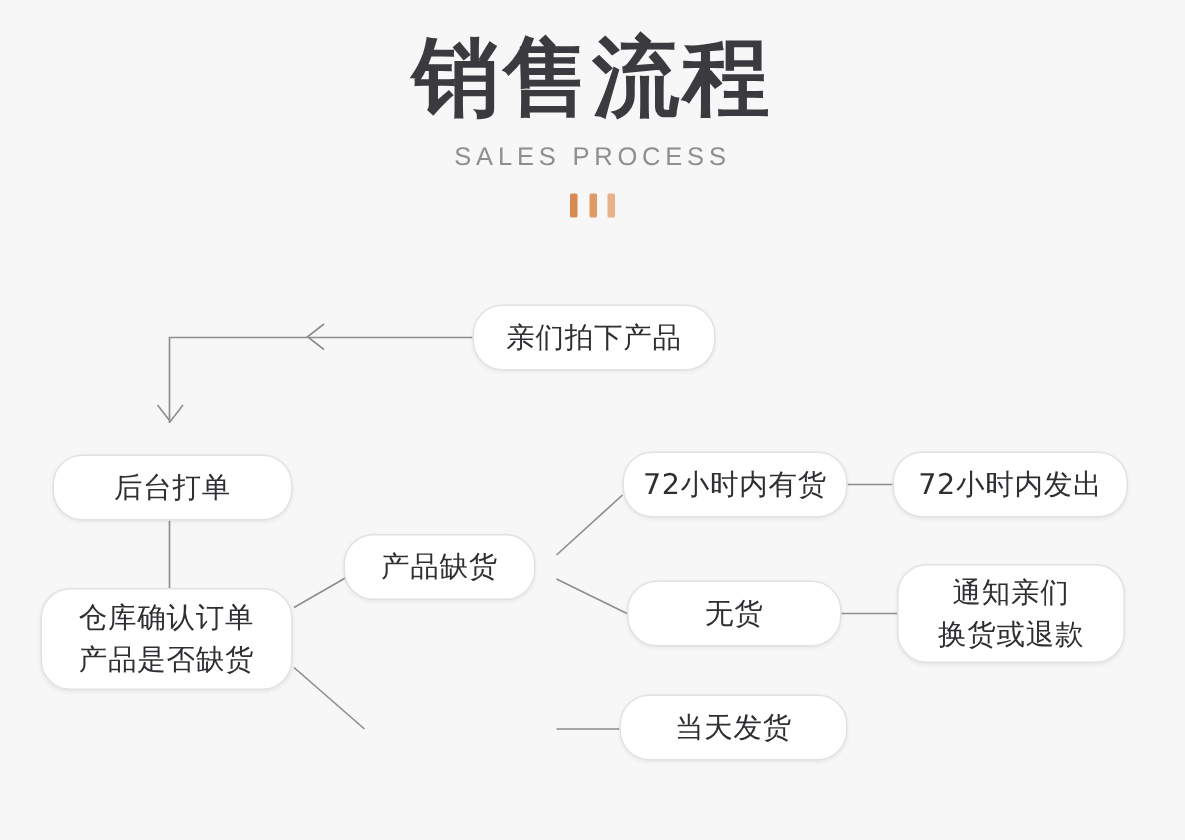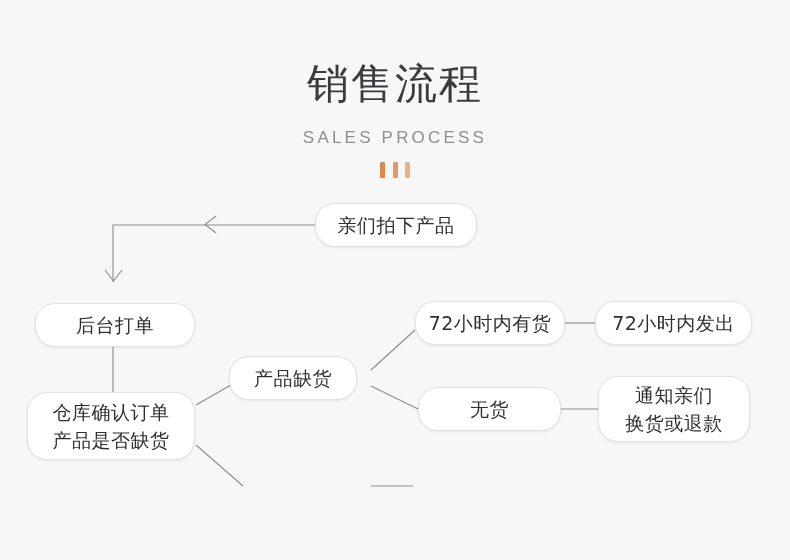--- a/index.html
+++ b/index.html
@@ -25,24 +25,24 @@
   
   .header {
     position: absolute;
     top: 0;
     left: 0;
     width: 790px;
     text-align: center;
   }
   .title {
     margin: 0;
-    padding-top: 50px;
-    font-size: 42px;
+    padding-top: 17px;
+    font-size: 58px;
     line-height: 68px;
-    font-weight: normal;
+    font-weight: bold;
     color: #3b3b3f;
     letter-spacing: 2px;
     font-family: "DejaVu Sans", "Liberation Sans", sans-serif;
   }
   .subtitle {
     margin: 0;
     padding-top: 10px;
     font-size: 17px;
     line-height: 20px;
     letter-spacing: 3.2px;
@@ -162,14 +162,15 @@
   <div class="node" id="node-order">亲们拍下产品</div>
   <div class="node" id="node-print">后台打单</div>
   <div class="node two-line" id="node-warehouse">仓库确认订单
 产品是否缺货</div>
   <div class="node" id="node-oos">产品缺货</div>
   <div class="node" id="node-72have">72小时内有货</div>
   <div class="node" id="node-72send">72小时内发出</div>
   <div class="node" id="node-nostock">无货</div>
   <div class="node two-line" id="node-notify">通知亲们
 换货或退款</div>
+  <div class="node" id="node-sameday">当天发货</div>
 
 </div>
 
 </body></html>

